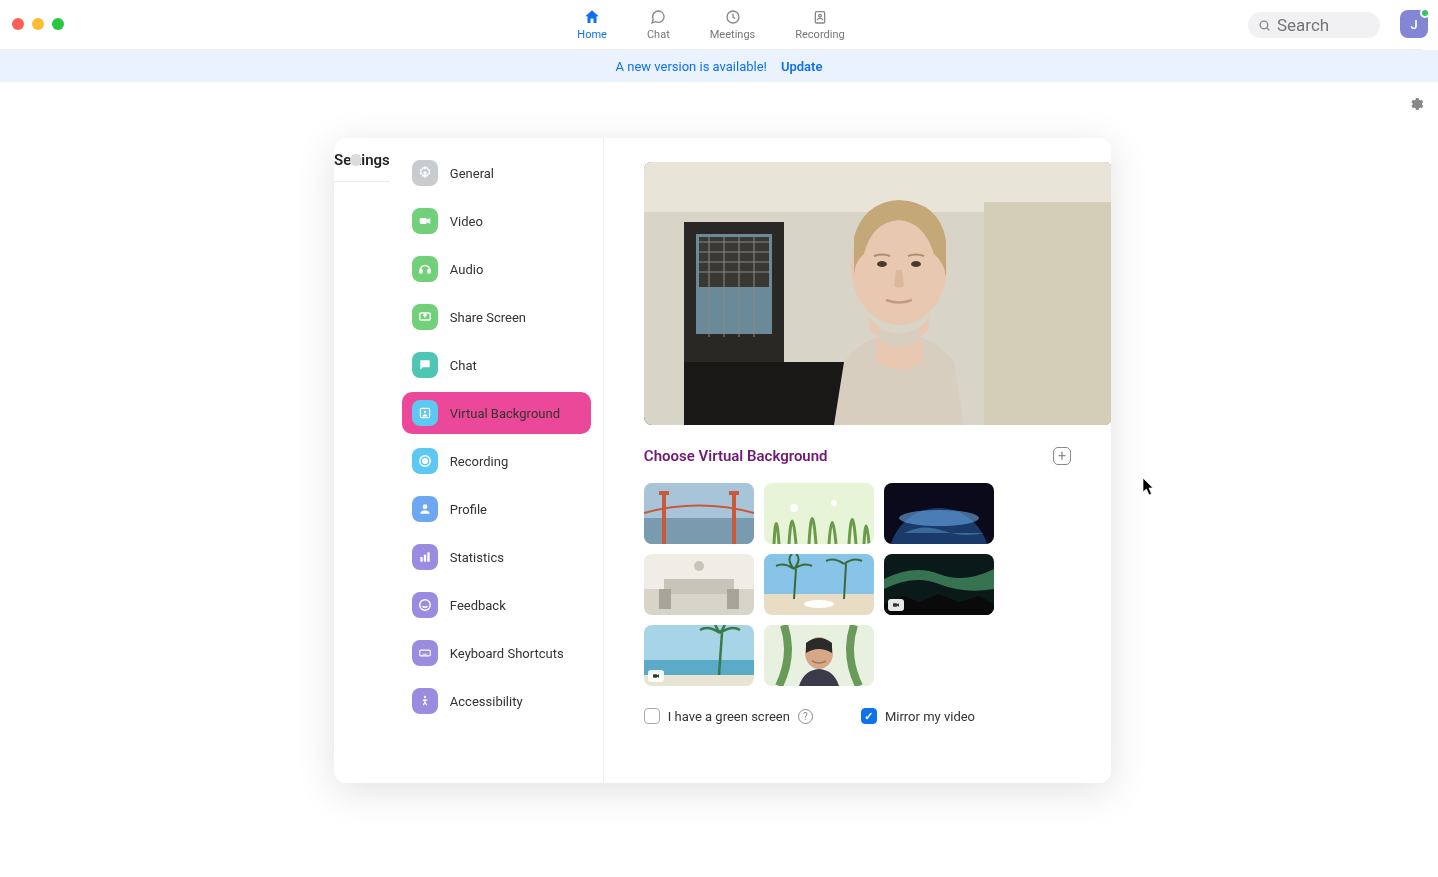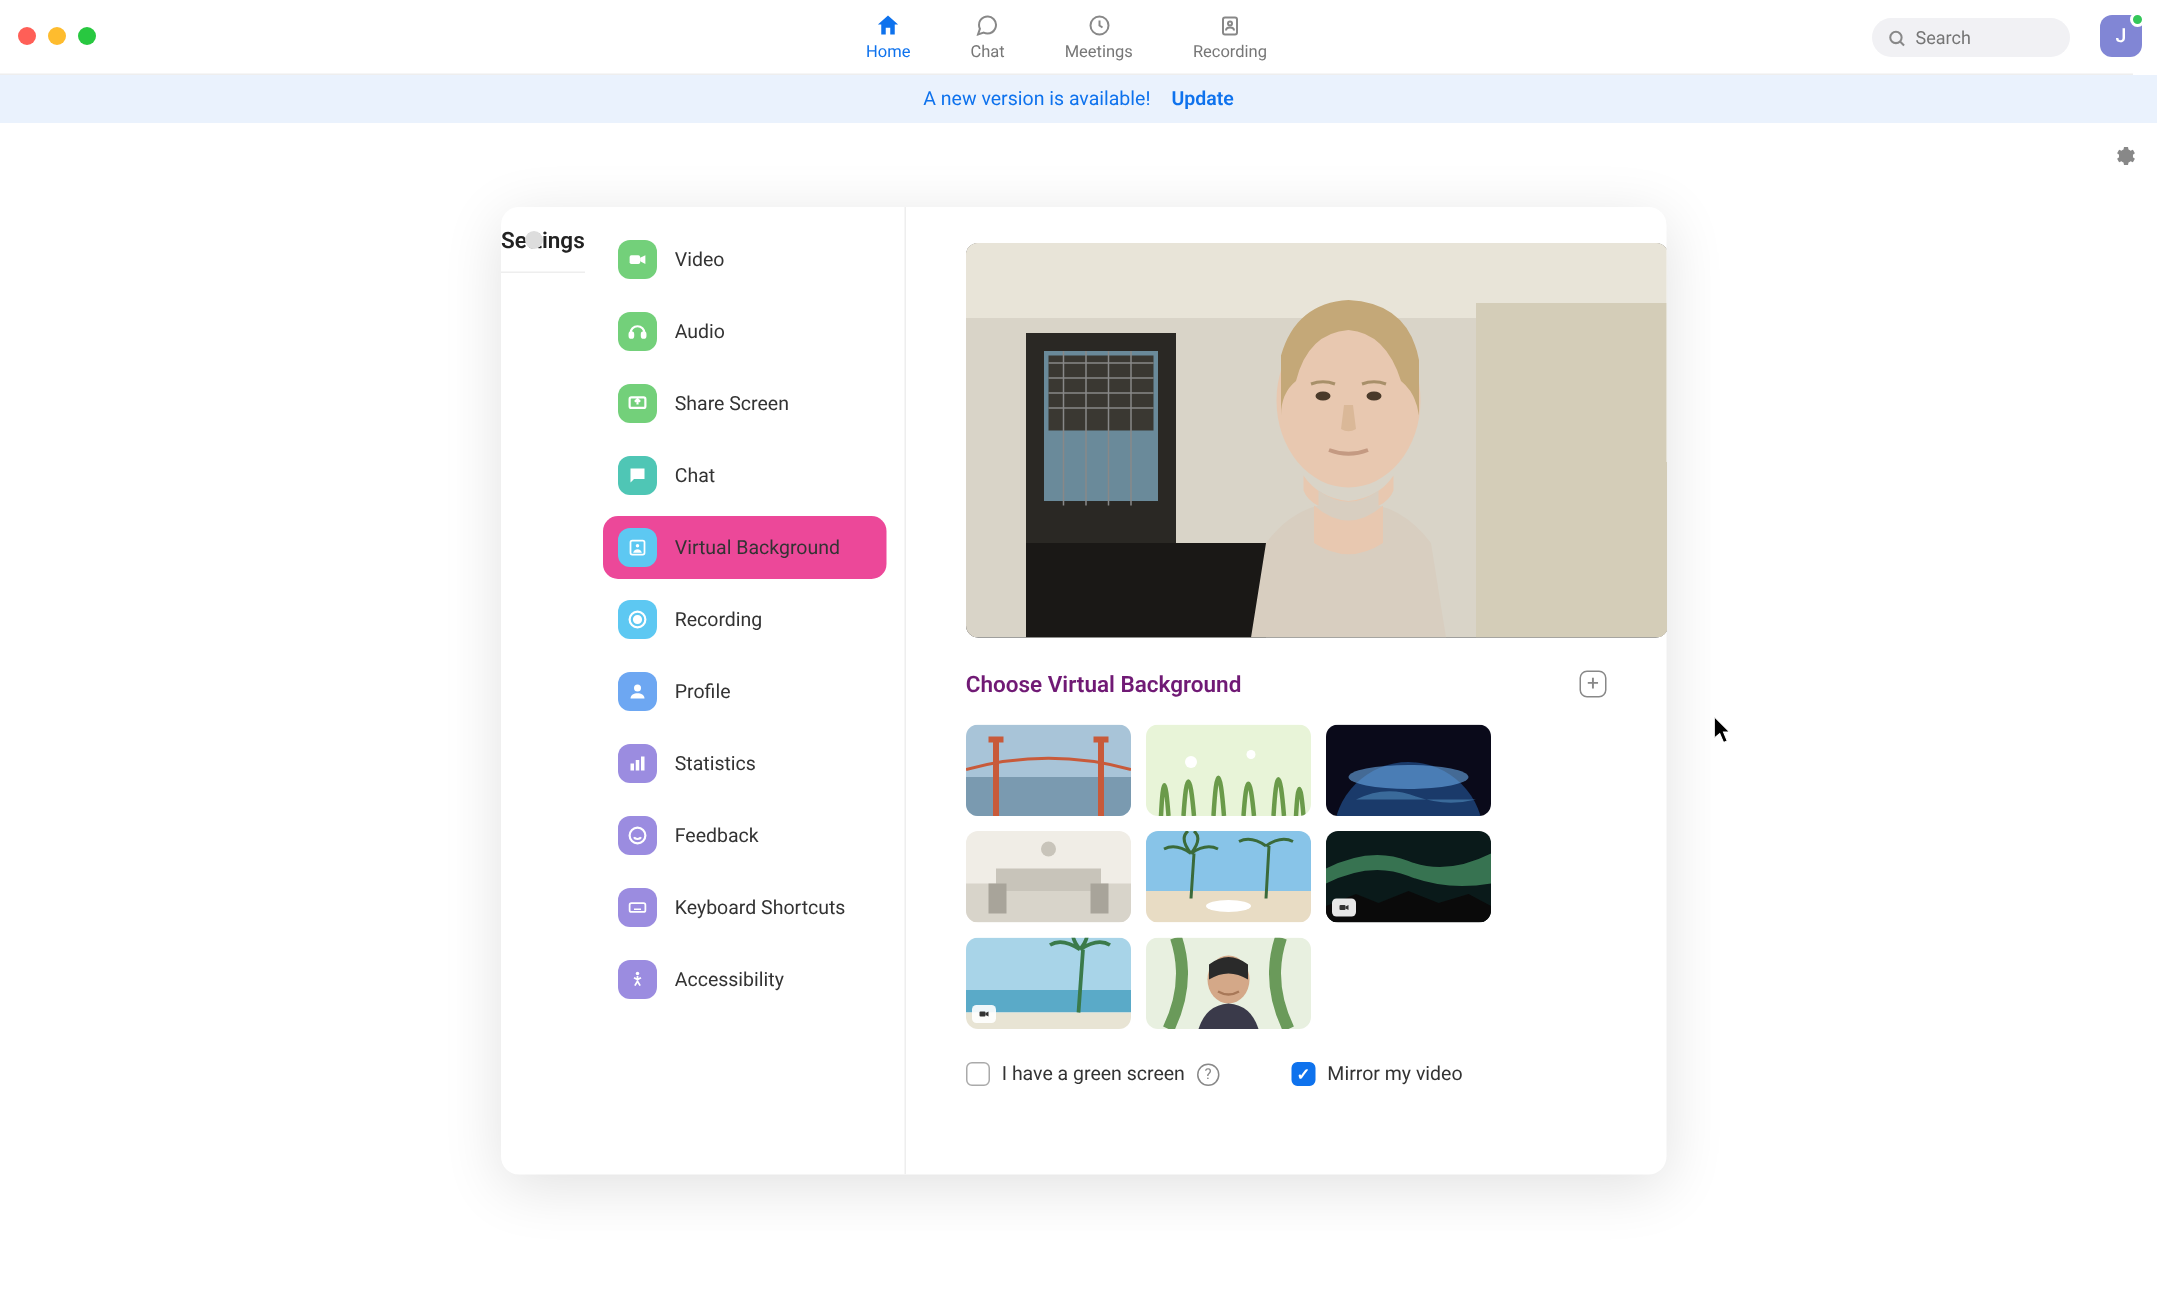--- a/index.html
+++ b/index.html
@@ -11,21 +11,21 @@
     .tl-yellow { background: #febc2e; }
     .tl-green { background: #28c840; }
     
     .top-nav { position: absolute; top: 0; left: 0; right: 16px; height: 50px; display: flex; align-items: center; justify-content: center; border-bottom: 1px solid #eee; }
     .nav-items { display: flex; gap: 40px; }
     .nav-item { display: flex; flex-direction: column; align-items: center; gap: 2px; cursor: pointer; color: #777; font-size: 11px; }
     .nav-item.active { color: #0e72ed; }
     .nav-icon { width: 18px; height: 18px; display: flex; align-items: center; justify-content: center; }
     
     .search-box { position: absolute; right: 58px; top: 12px; width: 132px; height: 26px; background: #f1f1f4; border-radius: 13px; display: flex; align-items: center; padding: 0 10px; gap: 6px; }
-    .search-box input { border: none; background: transparent; outline: none; font-size: 12px; width: 100%; color: #0f172a; }
+    .search-box input { border: none; background: transparent; outline: none; font-size: 17px; width: 100%; color: #0f172a; }
     .search-icon-svg { width: 13px; height: 13px; flex-shrink: 0; }
     
     .avatar { position: absolute; right: 10px; top: 10px; width: 28px; height: 28px; border-radius: 8px; background: #8186d5; color: #fff; display: flex; align-items: center; justify-content: center; font-size: 13px; font-weight: 500; }
     .avatar-dot { position: absolute; top: -2px; right: -2px; width: 10px; height: 10px; border-radius: 50%; background: #34c759; border: 2px solid #fff; }
     
     .banner { position: absolute; top: 50px; left: 0; right: 0; height: 32px; background: #eaf2fd; display: flex; align-items: center; justify-content: center; gap: 14px; font-size: 13px; }
     .banner-text { color: #0e72ed; }
     .banner-link { color: #0e72ed; font-weight: 600; cursor: pointer; }
     
     .gear-icon { position: absolute; top: 96px; right: 14px; width: 16px; height: 16px; color: #888; cursor: pointer; }
@@ -137,20 +137,29 @@
     </svg>
 </div>
 
 <div class="settings-window">
   <div class="settings-header">
     <div class="settings-close"></div>
     <span class="settings-title">Settings</span>
   </div>
   <div class="settings-body">
     <div class="settings-sidebar">
+      <div class="sidebar-item">
+        <div class="sidebar-icon" style="background:#c9cccf">
+            <svg width="14" height="14" viewBox="0 0 24 24" fill="#fff">
+              <circle cx="12" cy="12" r="3"></circle>
+              <path d="M12 1l1 3 3-1 1 3 3 1-1 3 1 3-3 1-1 3-3-1-1 3-1-3-3 1-1-3-3-1 1-3-1-3 3-1 1-3 3 1z" fill="none" stroke="#fff" stroke-width="2"></path>
+            </svg>
+          </div>
+        <span>General</span>
+      </div>
       <div class="sidebar-item">
         <div class="sidebar-icon" style="background:#73d07a">
             <svg width="14" height="14" viewBox="0 0 24 24" fill="#fff">
               <rect x="3" y="7" width="12" height="10" rx="2"></rect>
               <path d="M15 10l6-3v10l-6-3z"></path>
             </svg>
           </div>
         <span>Video</span>
       </div>
       <div class="sidebar-item">

